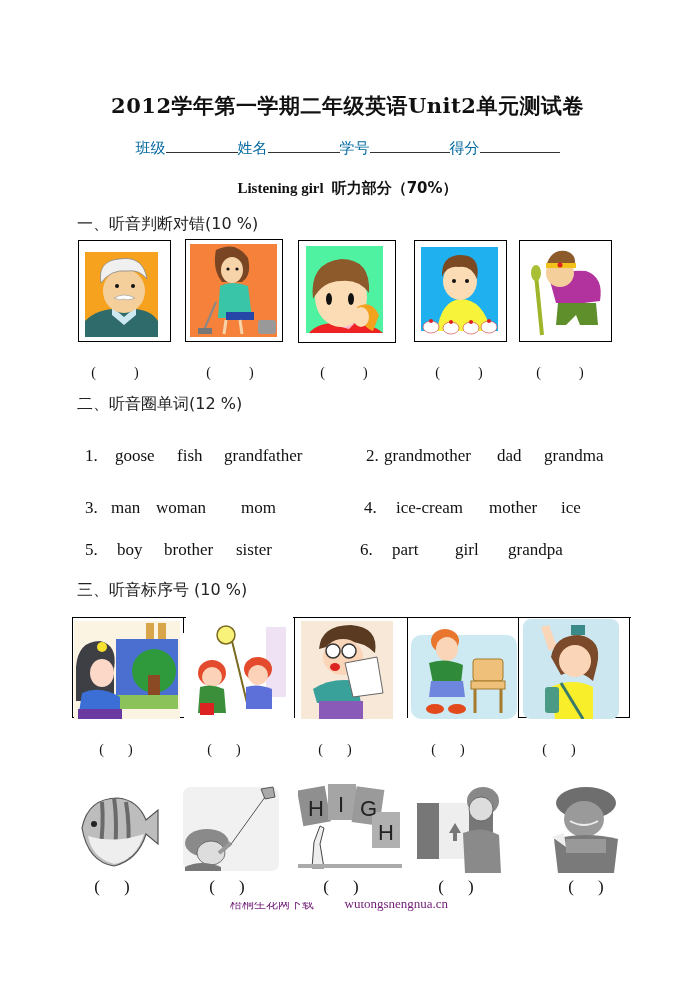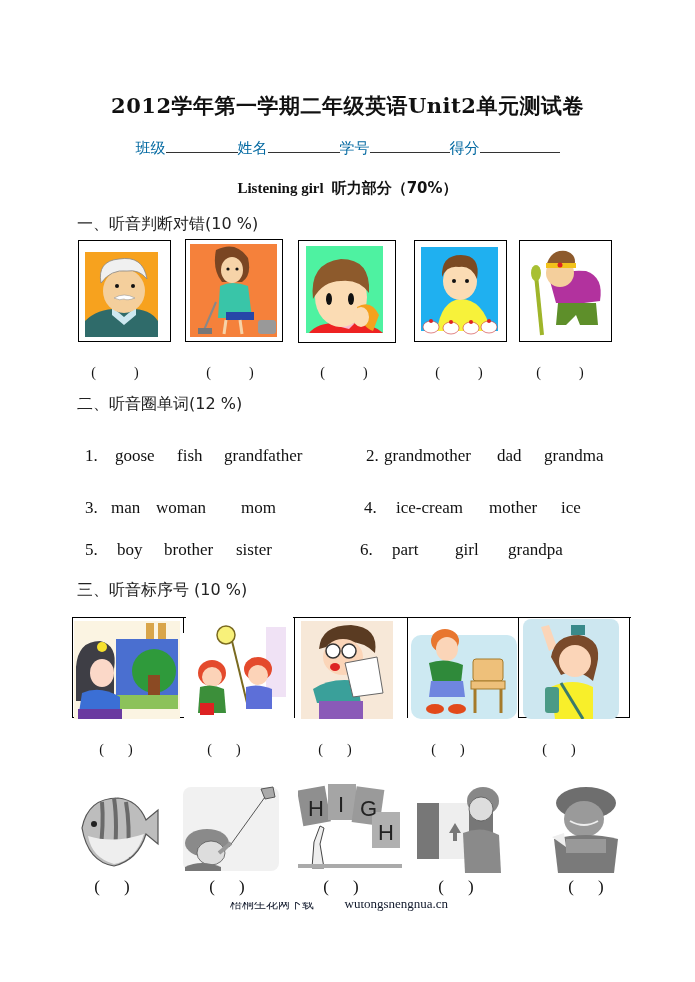--- a/index.html
+++ b/index.html
@@ -32,21 +32,21 @@
   }
   .paren .sp { display:inline-block; width:38px; }
   .paren2 .sp { width:24px; }
   .word-row { font-size:17px; font-family:"Liberation Serif",serif; color:#111; white-space:nowrap; }
   .word-row span { position:absolute; }
   .row3 { top:617px; left:72px; width:559px; height:102px; }
   .row3 .cell { position:absolute; top:0; height:102px; overflow:hidden; }
   .gray-pic { position:absolute; overflow:hidden; }
   .footer {
     top:902px; left:230px; width:240px; height:10px; overflow:hidden;
-    font-size:13px; color:#0f172a; white-space:nowrap;
+    font-size:13px; color:#701a75; white-space:nowrap;
   }
   .footer-inner { position:absolute; top:-6px; left:0; }
 </style>
 </head>
 <body>
 
 <div class="abs title">2012学年第一学期二年级英语Unit2单元测试卷</div>
 
 <div class="abs info">
   <span>班级</span><span class="blank" style="width:72px"></span><span>姓名</span><span class="blank" style="width:72px"></span><span>学号</span><span class="blank" style="width:80px"></span><span>得分</span><span class="blank" style="width:80px"></span>

